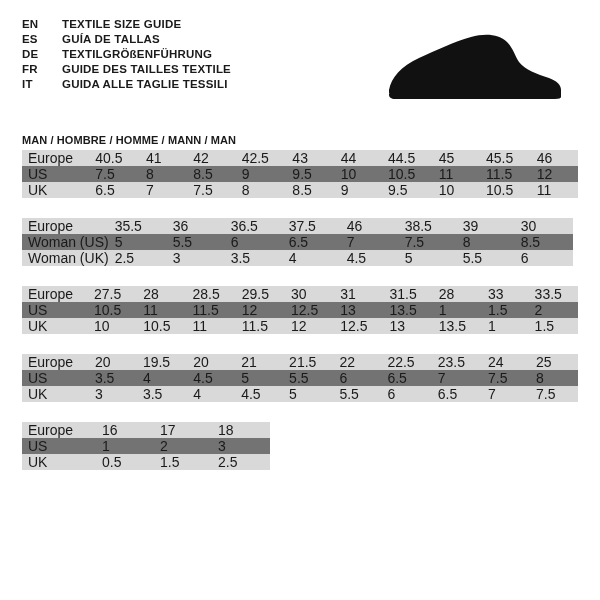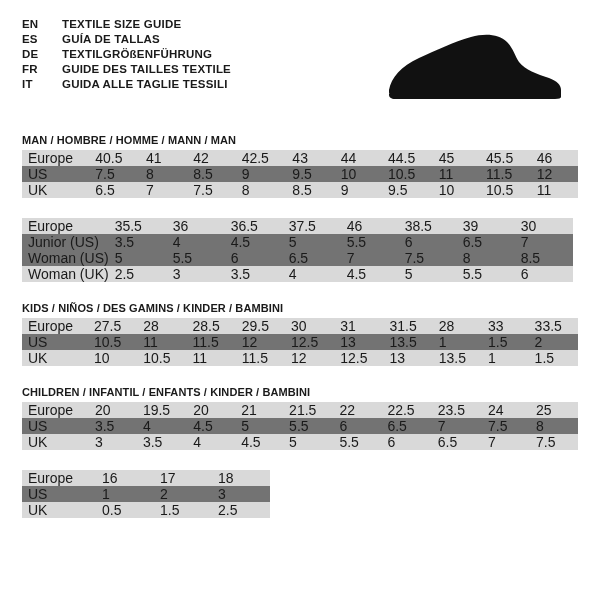--- a/index.html
+++ b/index.html
@@ -205,31 +205,20 @@
           <td class="val">35.5</td>
           <td class="val">36</td>
           <td class="val">36.5</td>
           <td class="val">37.5</td>
           <td class="val">46</td>
           <td class="val">38.5</td>
           <td class="val">39</td>
           <td class="val">30</td>
         </tr>
         <tr class="plain">
-          <td class="rowlabel">Junior (US)</td>
-          <td class="val">3.5</td>
-          <td class="val">4</td>
-          <td class="val">4.5</td>
-          <td class="val">5</td>
-          <td class="val">5.5</td>
-          <td class="val">6</td>
-          <td class="val">6.5</td>
-          <td class="val">7</td>
-        </tr>
-        <tr class="plain">
           <td class="rowlabel">Woman (US)</td>
           <td class="val">5</td>
           <td class="val">5.5</td>
           <td class="val">6</td>
           <td class="val">6.5</td>
           <td class="val">7</td>
           <td class="val">7.5</td>
           <td class="val">8</td>
           <td class="val">8.5</td>
         </tr>
@@ -242,21 +231,20 @@
           <td class="val">4.5</td>
           <td class="val">5</td>
           <td class="val">5.5</td>
           <td class="val">6</td>
         </tr>
       </tbody>
     </table>
   </div>
 
   <div class="group">
-    <div class="group-title">KIDS / NIÑOS / DES GAMINS / KINDER / BAMBINI</div>
     <table class="sizes">
       <tbody>
         <tr class="shaded">
           <td class="rowlabel">Europe</td>
           <td class="val">27.5</td>
           <td class="val">28</td>
           <td class="val">28.5</td>
           <td class="val">29.5</td>
           <td class="val">30</td>
           <td class="val">31</td>
@@ -289,21 +277,20 @@
           <td class="val">13</td>
           <td class="val">13.5</td>
           <td class="val">1</td>
           <td class="val">1.5</td>
         </tr>
       </tbody>
     </table>
   </div>
 
   <div class="group">
-    <div class="group-title">CHILDREN / INFANTIL / ENFANTS / KINDER / BAMBINI</div>
     <table class="sizes">
       <tbody>
         <tr class="shaded">
           <td class="rowlabel">Europe</td>
           <td class="val">20</td>
           <td class="val">19.5</td>
           <td class="val">20</td>
           <td class="val">21</td>
           <td class="val">21.5</td>
           <td class="val">22</td>

